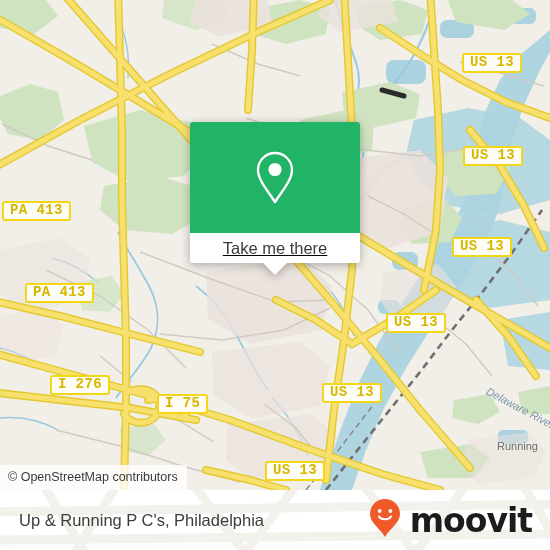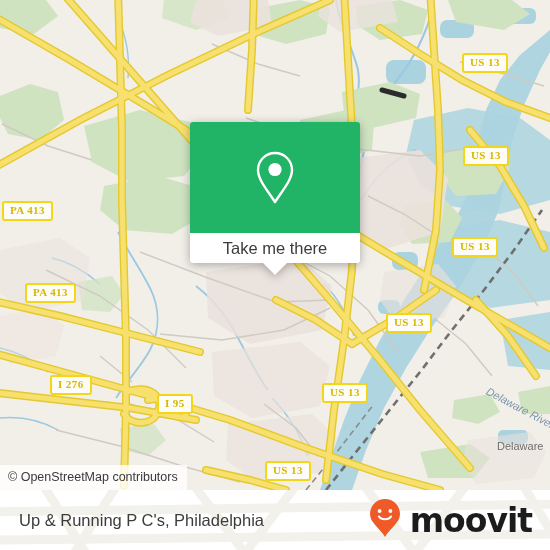--- a/index.html
+++ b/index.html
@@ -22,26 +22,26 @@
   #map-svg { position: absolute; left: 0; top: 0; display: block; }
 
   
   .shield {
     position: absolute;
     background: #fdfcf7;
     border: 2px solid #f2d617;
     border-radius: 3px;
     color: #d6b800;
     font-weight: 700;
-    font-size: 11px;
+    font-size: 14px;
     letter-spacing: 0.4px;
     padding: 2px 6px 3px 6px;
     line-height: 11px;
     white-space: nowrap;
-    font-family: Liberation Serif, serif;
+    font-family: Liberation Mono, monospace;
   }
 
   .maplabel {
     position: absolute;
     color: #6f6f6f;
     font-size: 11px;
     white-space: nowrap;
     font-family: "Liberation Sans", sans-serif;
   }
   .maplabel.river {
@@ -76,20 +76,21 @@
     background: #21b467;
     border-radius: 3px 3px 0 0;
     display: flex; align-items: center; justify-content: center;
   }
   #popup-white {
     height: 30px;
     background: #ffffff;
     border-radius: 0 0 3px 3px;
     display: flex; align-items: center; justify-content: center;
     position: relative;
+    text-decoration: underline;
   }
   #popup-label {
     color: #3c3c3c;
     font-size: 16.5px;
     font-family: "Liberation Sans", sans-serif;
   }
   #popup-tail {
     position: absolute;
     left: 50%; bottom: -12px;
     margin-left: -12px;
@@ -300,26 +301,26 @@
       </g>
     </svg>
 
     <div class="shield" style="left:462px; top:53px;">US 13</div>
     <div class="shield" style="left:463px; top:146px;">US 13</div>
     <div class="shield" style="left:452px; top:237px;">US 13</div>
     <div class="shield" style="left:2px;   top:201px;">PA 413</div>
     <div class="shield" style="left:25px;  top:283px;">PA 413</div>
     <div class="shield" style="left:386px; top:313px;">US 13</div>
     <div class="shield" style="left:50px;  top:375px;text-align:right;">I 276</div>
-    <div class="shield" style="left:157px; top:394px;">I 95</div>
+    <div class="shield" style="left:157px; top:394px;">I 75</div>
     <div class="shield" style="left:322px; top:383px;">US 13</div>
     <div class="shield" style="left:265px; top:461px;">US 13</div>
 
     <div class="maplabel river" style="left:490px; top:385px; transform: rotate(28deg); transform-origin: 0 0;">Delaware River</div>
-    <div class="maplabel" style="left:497px; top:440px;">Delaware</div>
+    <div class="maplabel" style="left:497px; top:440px;">Running</div>
 
     <div id="attribution">© OpenStreetMap contributors</div>
 
     <div id="popup">
       <div id="popup-green">
         <span>
           <svg class="pin-svg" width="42" height="56" viewBox="0 0 42 56" aria-hidden="true">
             <path d="M21 3 C11.6 3 4 10.6 4 20 C4 30 14 41 21 52 C28 41 38 30 38 20 C38 10.6 30.4 3 21 3 Z" fill="none" stroke="#ffffff" stroke-width="2.4" stroke-linejoin="round"></path>
             <circle cx="21" cy="19.5" r="6.6" fill="#ffffff"></circle>
           </svg>

